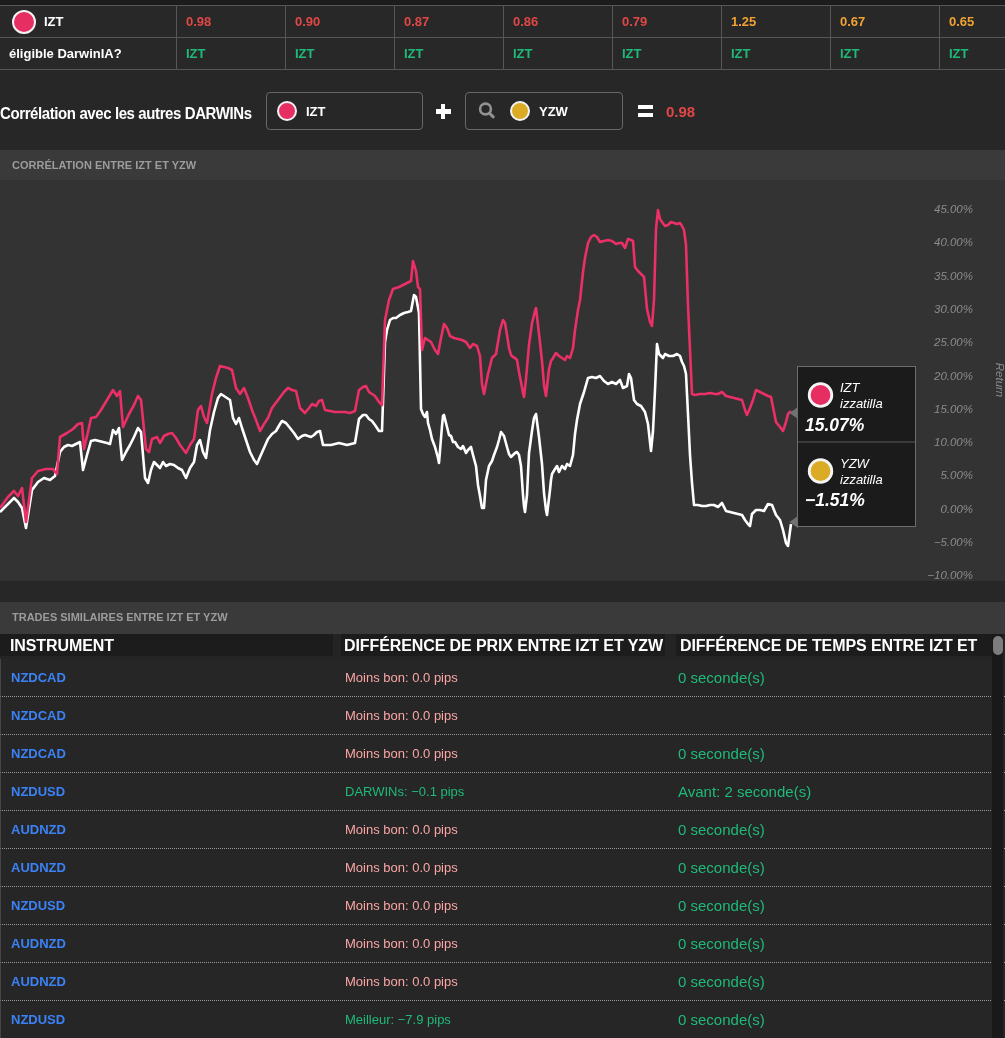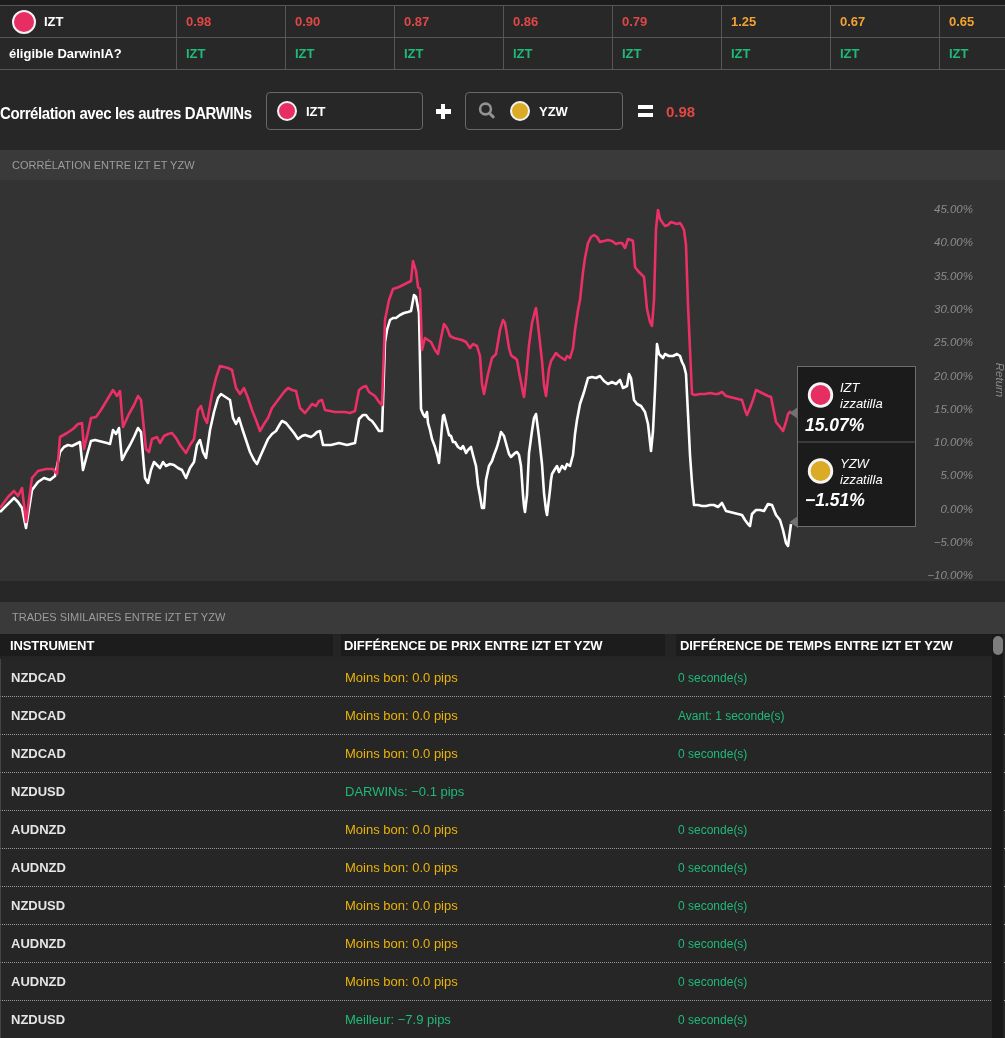--- a/index.html
+++ b/index.html
@@ -17,29 +17,29 @@
   .orange{color:#f2a232;}
   .green{color:#1fba79;}
 
   .circ{border-radius:50%;box-sizing:border-box;}
 
   
   .selbox{position:absolute;height:38px;border:1px solid #686868;border-radius:4px;box-sizing:border-box;display:flex;align-items:center;}
   .wlbl{color:#fff;font-weight:bold;font-size:13px;}
 
   
-  .secbar{position:absolute;left:0;width:1005px;height:30px;background:#3a3a3a;color:#9c9c9c;font-size:11px;font-weight:normal;letter-spacing:0;line-height:30px;padding-left:12px;box-sizing:border-box;}
+  .secbar{position:absolute;left:0;width:1005px;height:30px;background:#3a3a3a;color:#9c9c9c;font-size:11px;font-weight:bold;letter-spacing:0;line-height:30px;padding-left:12px;box-sizing:border-box;}
 
   
-  .thcell{position:absolute;top:634px;height:22px;line-height:23px;background:#1c1c1c;color:#fff;font-size:13px;font-weight:bold;letter-spacing:-0.1px;}
+  .thcell{position:absolute;top:634px;height:22px;line-height:23px;background:#1c1c1c;color:#fff;font-size:16px;font-weight:bold;letter-spacing:-0.1px;}
   .drow{position:absolute;left:0;width:1005px;height:38px;background:#262626;box-sizing:border-box;border-bottom:1px dotted #9a9a9a;border-left:1px solid #454545;}
-  .dc1{position:absolute;left:10px;top:0;line-height:38px;color:#e5e5e5;font-weight:bold;font-size:13px;}
+  .dc1{position:absolute;left:10px;top:0;line-height:38px;color:#3b82f6;font-weight:bold;font-size:13px;}
   .dc2{position:absolute;left:344px;top:0;line-height:38px;font-size:13px;}
-  .dc3{position:absolute;left:677px;top:0;line-height:38px;font-size:12px;color:#1fba79;}
-  .worse{color:#eab308;}
+  .dc3{position:absolute;left:677px;top:0;line-height:38px;font-size:15px;color:#1fba79;}
+  .worse{color:#fca5a5;}
   .better{color:#1fba79;}
 </style>
 </head>
 <body>
 
 <div class="abs" style="left:0;top:0;width:1005px;height:5px;background:#1c1c1c;"></div>
 <div id="toptable">
   <div class="trow" style="top:0;">
     <div class="tcell">
       <span class="circ" style="width:24px;height:24px;background:#e62e63;border:2.5px solid #f3f3f3;margin-left:3px;"></span>
@@ -138,30 +138,30 @@
 <div class="thcell" style="left:676px;width:319px;"><span style="margin-left:4px;">DIFFÉRENCE DE TEMPS ENTRE IZT ET YZW</span></div>
 
 <div class="drow" style="top:659px;">
     <div class="dc1">NZDCAD</div>
     <div class="dc2 worse">Moins bon: 0.0 pips</div>
     <div class="dc3">0 seconde(s)</div>
   </div>
 <div class="drow" style="top:697px;">
     <div class="dc1">NZDCAD</div>
     <div class="dc2 worse">Moins bon: 0.0 pips</div>
-    <div class="dc3">Avant: 1 seconde(s)</div>
   </div>
 <div class="drow" style="top:735px;">
     <div class="dc1">NZDCAD</div>
     <div class="dc2 worse">Moins bon: 0.0 pips</div>
     <div class="dc3">0 seconde(s)</div>
   </div>
 <div class="drow" style="top:773px;">
     <div class="dc1">NZDUSD</div>
     <div class="dc2 better">DARWINs: −0.1 pips</div>
+    <div class="dc3">Avant: 2 seconde(s)</div>
   </div>
 <div class="drow" style="top:811px;">
     <div class="dc1">AUDNZD</div>
     <div class="dc2 worse">Moins bon: 0.0 pips</div>
     <div class="dc3">0 seconde(s)</div>
   </div>
 <div class="drow" style="top:849px;">
     <div class="dc1">AUDNZD</div>
     <div class="dc2 worse">Moins bon: 0.0 pips</div>
     <div class="dc3">0 seconde(s)</div>

